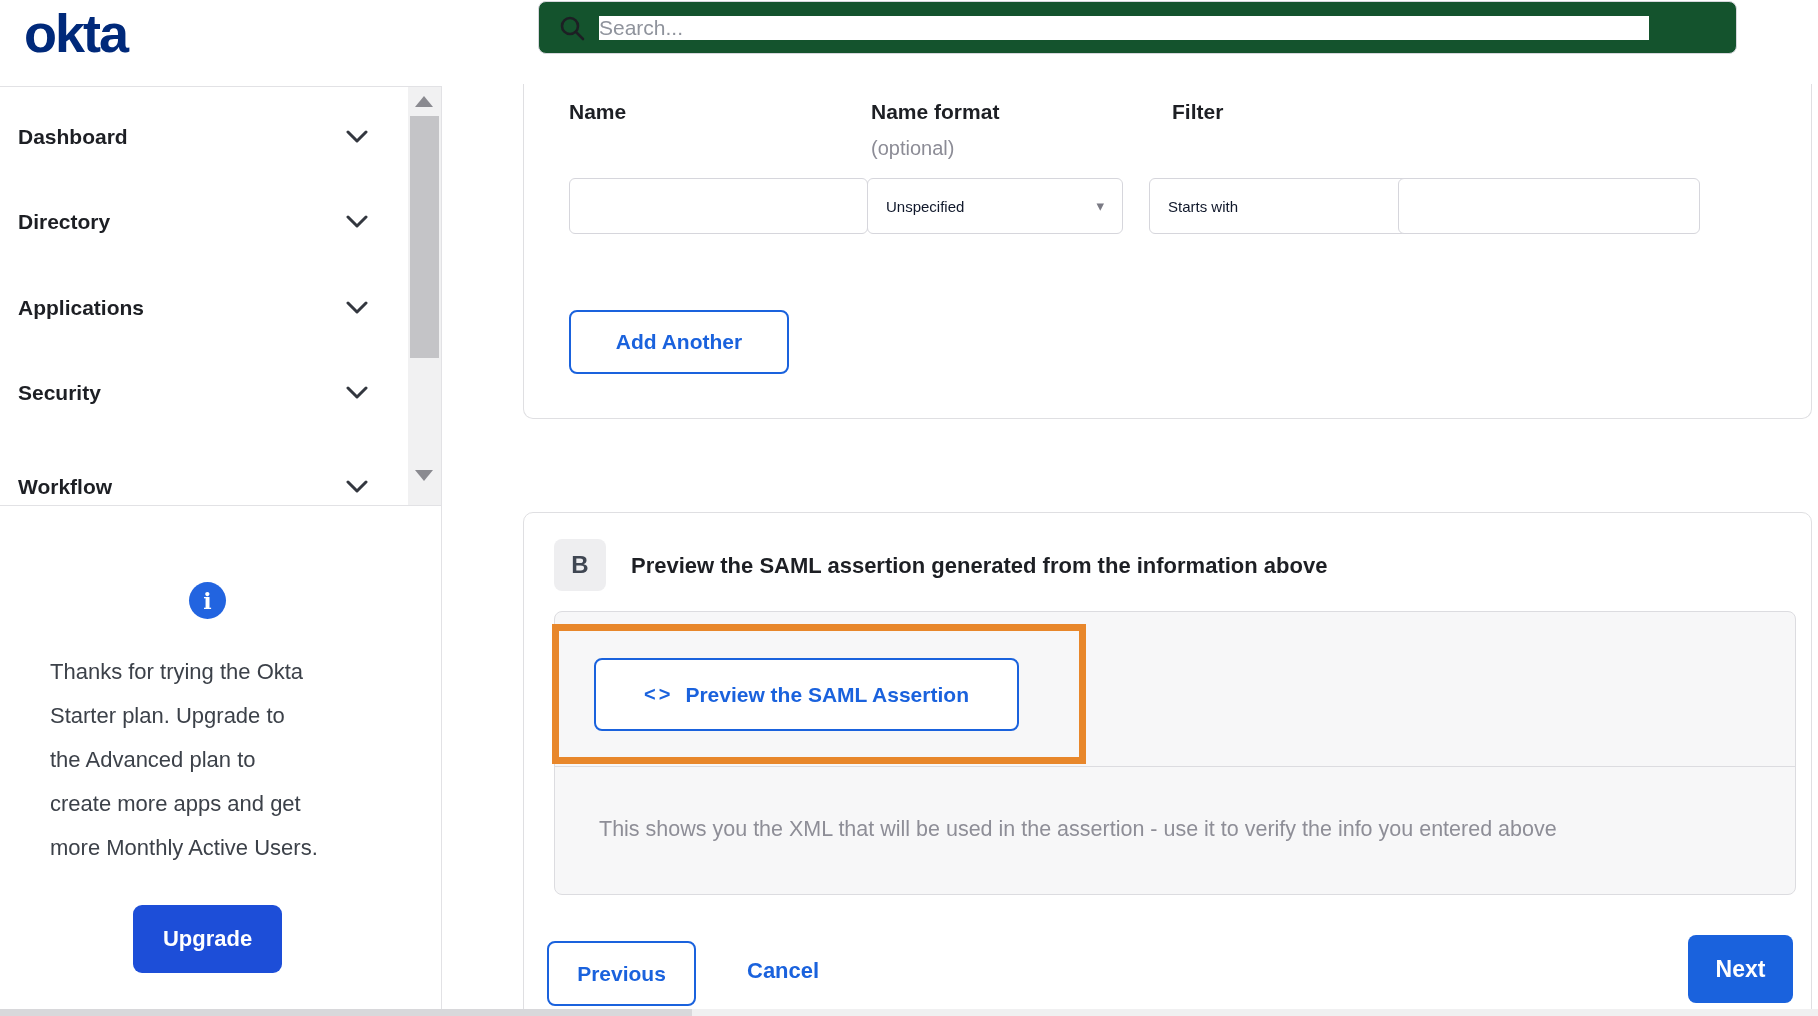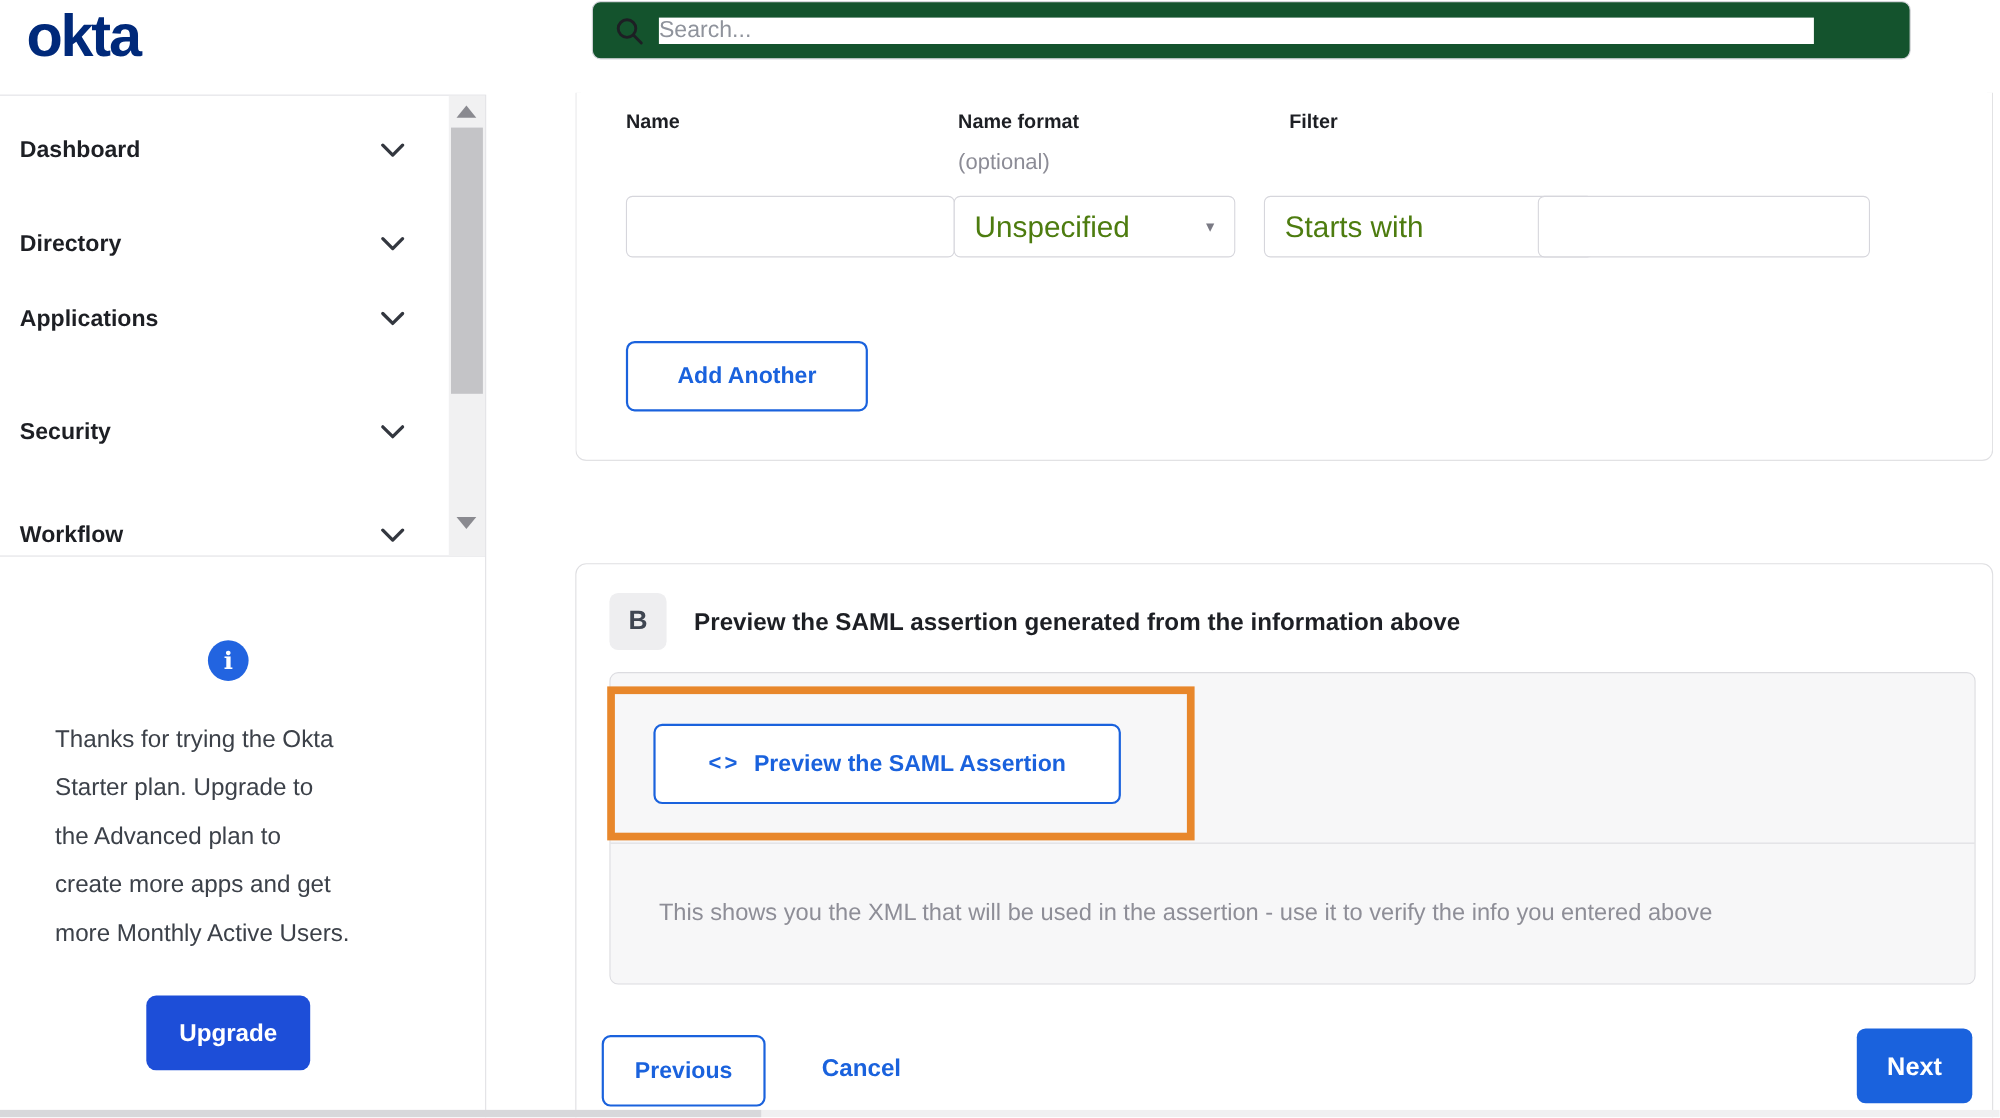--- a/index.html
+++ b/index.html
@@ -44,30 +44,30 @@
   .upgrade-btn { position:absolute; left:133px; top:905px; width:149px; height:68px;
                  background:#1d4ed8; border:none; border-radius:9px; color:#fff;
                  font-size:22px; font-weight:700; cursor:pointer; font-family:"Liberation Sans",sans-serif; }
 
   
   .card1 { position:absolute; left:523px; top:84px; width:1289px; height:335px; background:#fff;
            border:1px solid #dfdfe2; border-top:none; border-radius:0 0 10px 10px; }
   .card2 { position:absolute; left:523px; top:512px; width:1289px; height:540px; background:#fff;
            border:1px solid #dfdfe2; border-radius:10px; }
 
-  .col-label { position:absolute; font-size:18px; font-weight:700; color:#1d1f24; }
+  .col-label { position:absolute; font-size:21px; font-weight:700; color:#1d1f24; }
   .col-sublabel { position:absolute; font-size:20px; color:#8c8c96; }
 
   .field { position:absolute; height:56px; border:1px solid #d6d6dc; border-radius:6px;
            background:#fff; font-size:21px; color:#1d1f24; padding:0 16px;
            font-family:"Liberation Sans",sans-serif; outline:none; }
   .select { position:absolute; height:56px; border:1px solid #d6d6dc; border-radius:6px;
             background:#fff; display:flex; align-items:center; justify-content:space-between;
             padding:0 18px; cursor:pointer; }
-  .select .val { font-size:27px; color:#4d7c0f; }
+  .select .val { font-size:15px; color:#0f172a; }
   .select .caret { font-size:15px; color:#7a7a84; }
 
   .btn-outline { background:#fff; border:2px solid #1a62dd; border-radius:8px; color:#1a62dd;
                  font-size:21px; font-weight:700; cursor:pointer; font-family:"Liberation Sans",sans-serif; }
   .add-another { position:absolute; left:45px; top:226px; width:220px; height:64px; }
 
   
   .badge-b { position:absolute; left:30px; top:26px; width:52px; height:52px; background:#eeeef0;
              border-radius:8px; display:flex; align-items:center; justify-content:center;
              font-size:24px; font-weight:700; color:#3f4652; }
@@ -119,21 +119,21 @@
     <svg width="22" height="14" viewBox="0 0 22 14">
         <polyline points="2,2 11,11 20,2" fill="none" stroke="#33373f" stroke-width="3" stroke-linecap="round" stroke-linejoin="round"></polyline>
       </svg>
   </div>
   <div class="nav-item" style="top:200px;">
     <span class="lbl">Directory</span>
     <svg width="22" height="14" viewBox="0 0 22 14">
         <polyline points="2,2 11,11 20,2" fill="none" stroke="#33373f" stroke-width="3" stroke-linecap="round" stroke-linejoin="round"></polyline>
       </svg>
   </div>
-  <div class="nav-item" style="top:268px;text-align:center;">
+  <div class="nav-item" style="top:286px;text-align:center;">
     <span class="lbl">Applications</span>
     <svg width="22" height="14" viewBox="0 0 22 14">
         <polyline points="2,2 11,11 20,2" fill="none" stroke="#33373f" stroke-width="3" stroke-linecap="round" stroke-linejoin="round"></polyline>
       </svg>
   </div>
   <div class="nav-item" style="top:371px;">
     <span class="lbl">Security</span>
     <svg width="22" height="14" viewBox="0 0 22 14">
         <polyline points="2,2 11,11 20,2" fill="none" stroke="#33373f" stroke-width="3" stroke-linecap="round" stroke-linejoin="round"></polyline>
       </svg>

